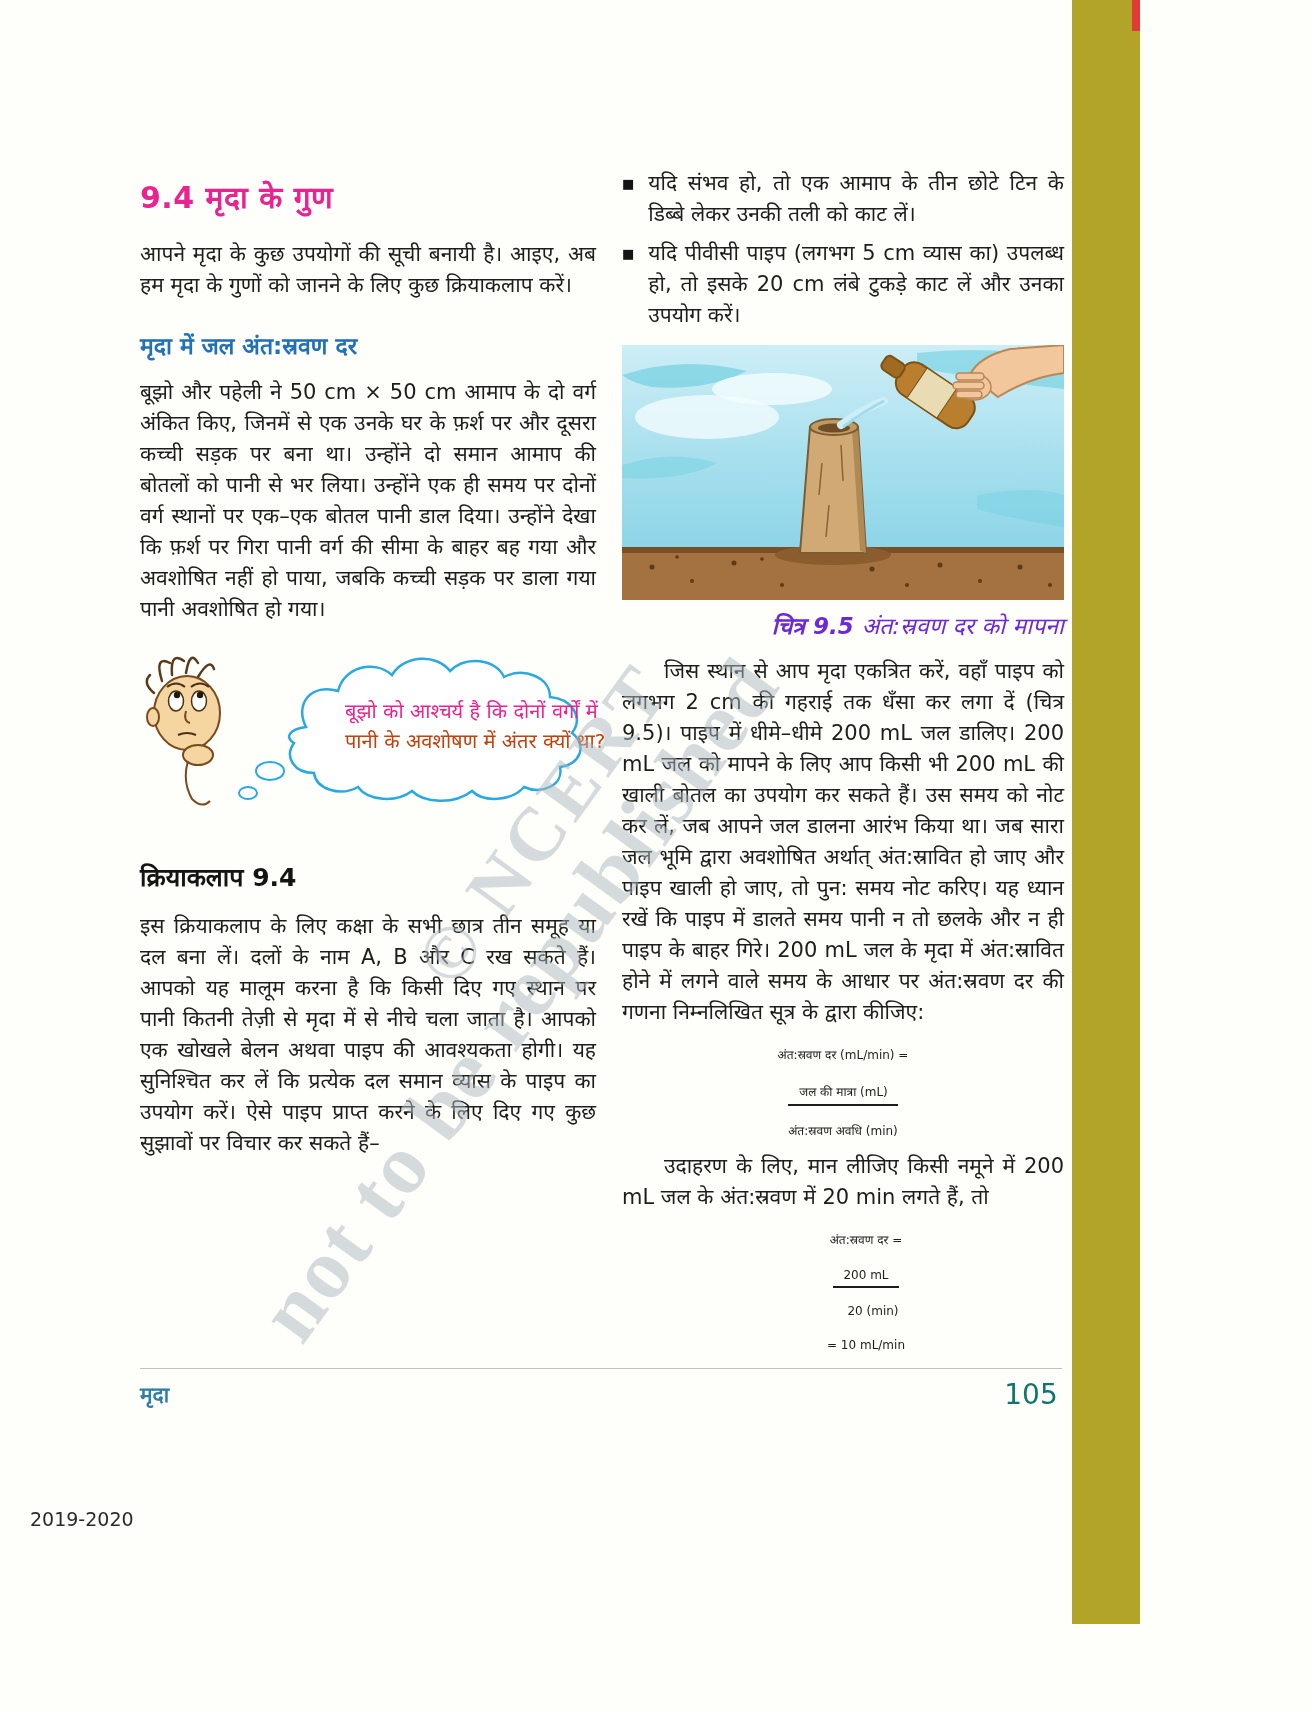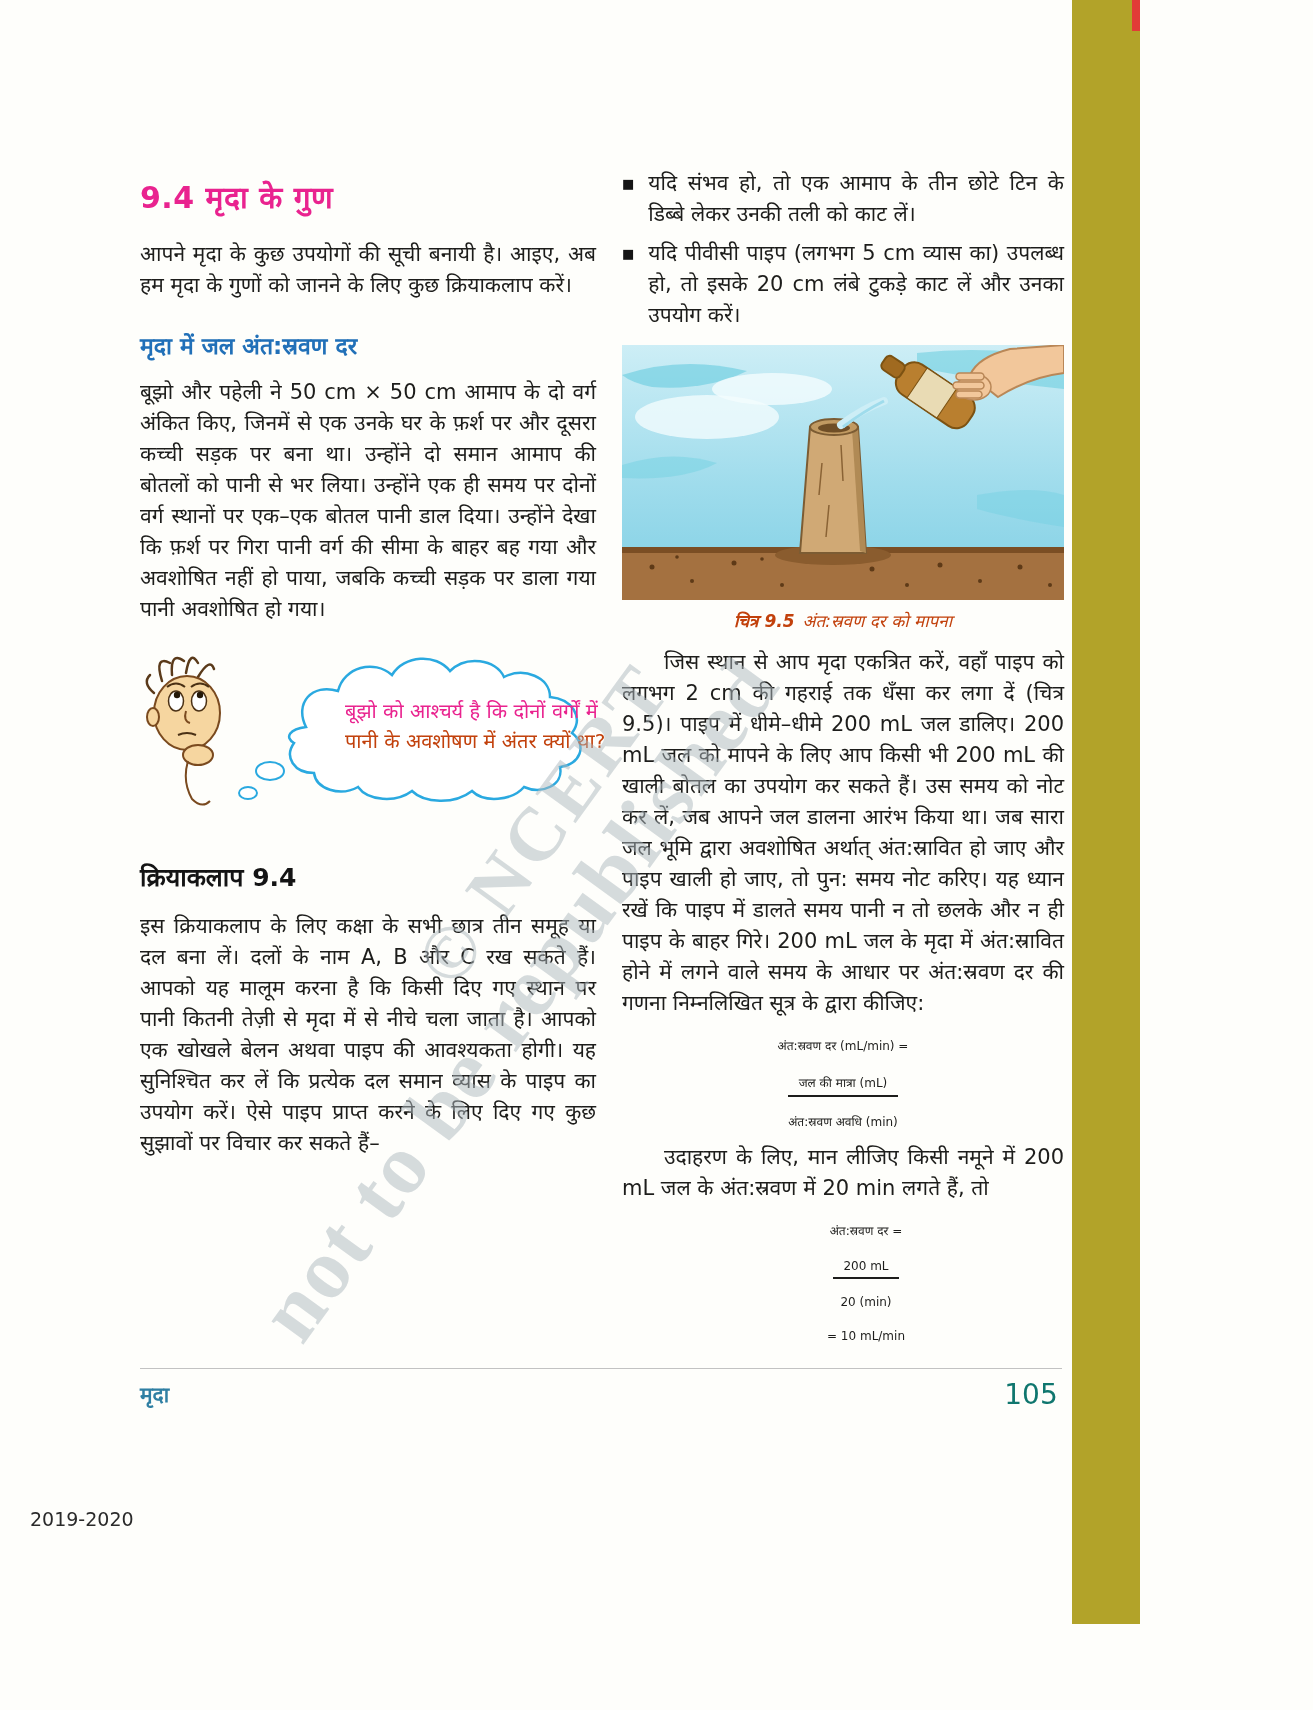--- a/index.html
+++ b/index.html
@@ -28,27 +28,27 @@
   .boojho { position:absolute; left:0; top:8px; }
   .cloud-svg { position:absolute; left:88px; top:0; }
   .cloud-text { position:absolute; left:205px; top:55px; width:265px; font-size:20px; line-height:30px; }
   .bubble-line1 { color:#e9238f; }
   .bubble-line2 { color:#c2410c; }
 
   
   .bullet { display:flex; gap:14px; font-size:21px; line-height:31px; text-align:justify; margin-bottom:8px; }
   .bullet-marker { font-size:13px; line-height:31px; color:#141414; flex:0 0 auto; }
   .figure-box { width:442px; height:255px; margin-top:14px; overflow:hidden; }
-  .caption { text-align:center; font-size:17px; margin:9px 0 15px; color:#c2410c; }
+  .caption { text-align:right; font-size:23px; margin:9px 0 15px; color:#6d28d9; }
   .caption-label { font-weight:bold; font-style:italic; margin-right:8px; }
   .caption-text { font-style:italic; }
 
   .formula { font-size:12px; margin:18px 0 12px; display:flex; align-items:center; gap:20px;flex-direction:column; }
   .formula.f2 { margin-left:46px; }
-  .frac { display:inline-block; text-align:center; }
+  .frac { display:inline-block; text-align:right; }
   .frac-num { display:block; border-bottom:2px solid #1d1d1b; padding:0 10px 4px; }
   .frac-den { display:block; padding-top:16px; }
 
   
   .footer-rule { position:absolute; left:140px; top:1368px; width:922px; height:1px; background:#c2c2c2; }
   .footer-left { position:absolute; left:140px; top:1380px; font-size:21px; font-weight:bold; color:#2f7fa3; }
   .page-num { position:absolute; left:1000px; top:1378px; width:62px; text-align:center; font-size:28px; color:#0f766e; }
   .year { position:absolute; left:30px; top:1508px; width:1142px; font-size:19px; color:#2a2a2a; }
 
   

